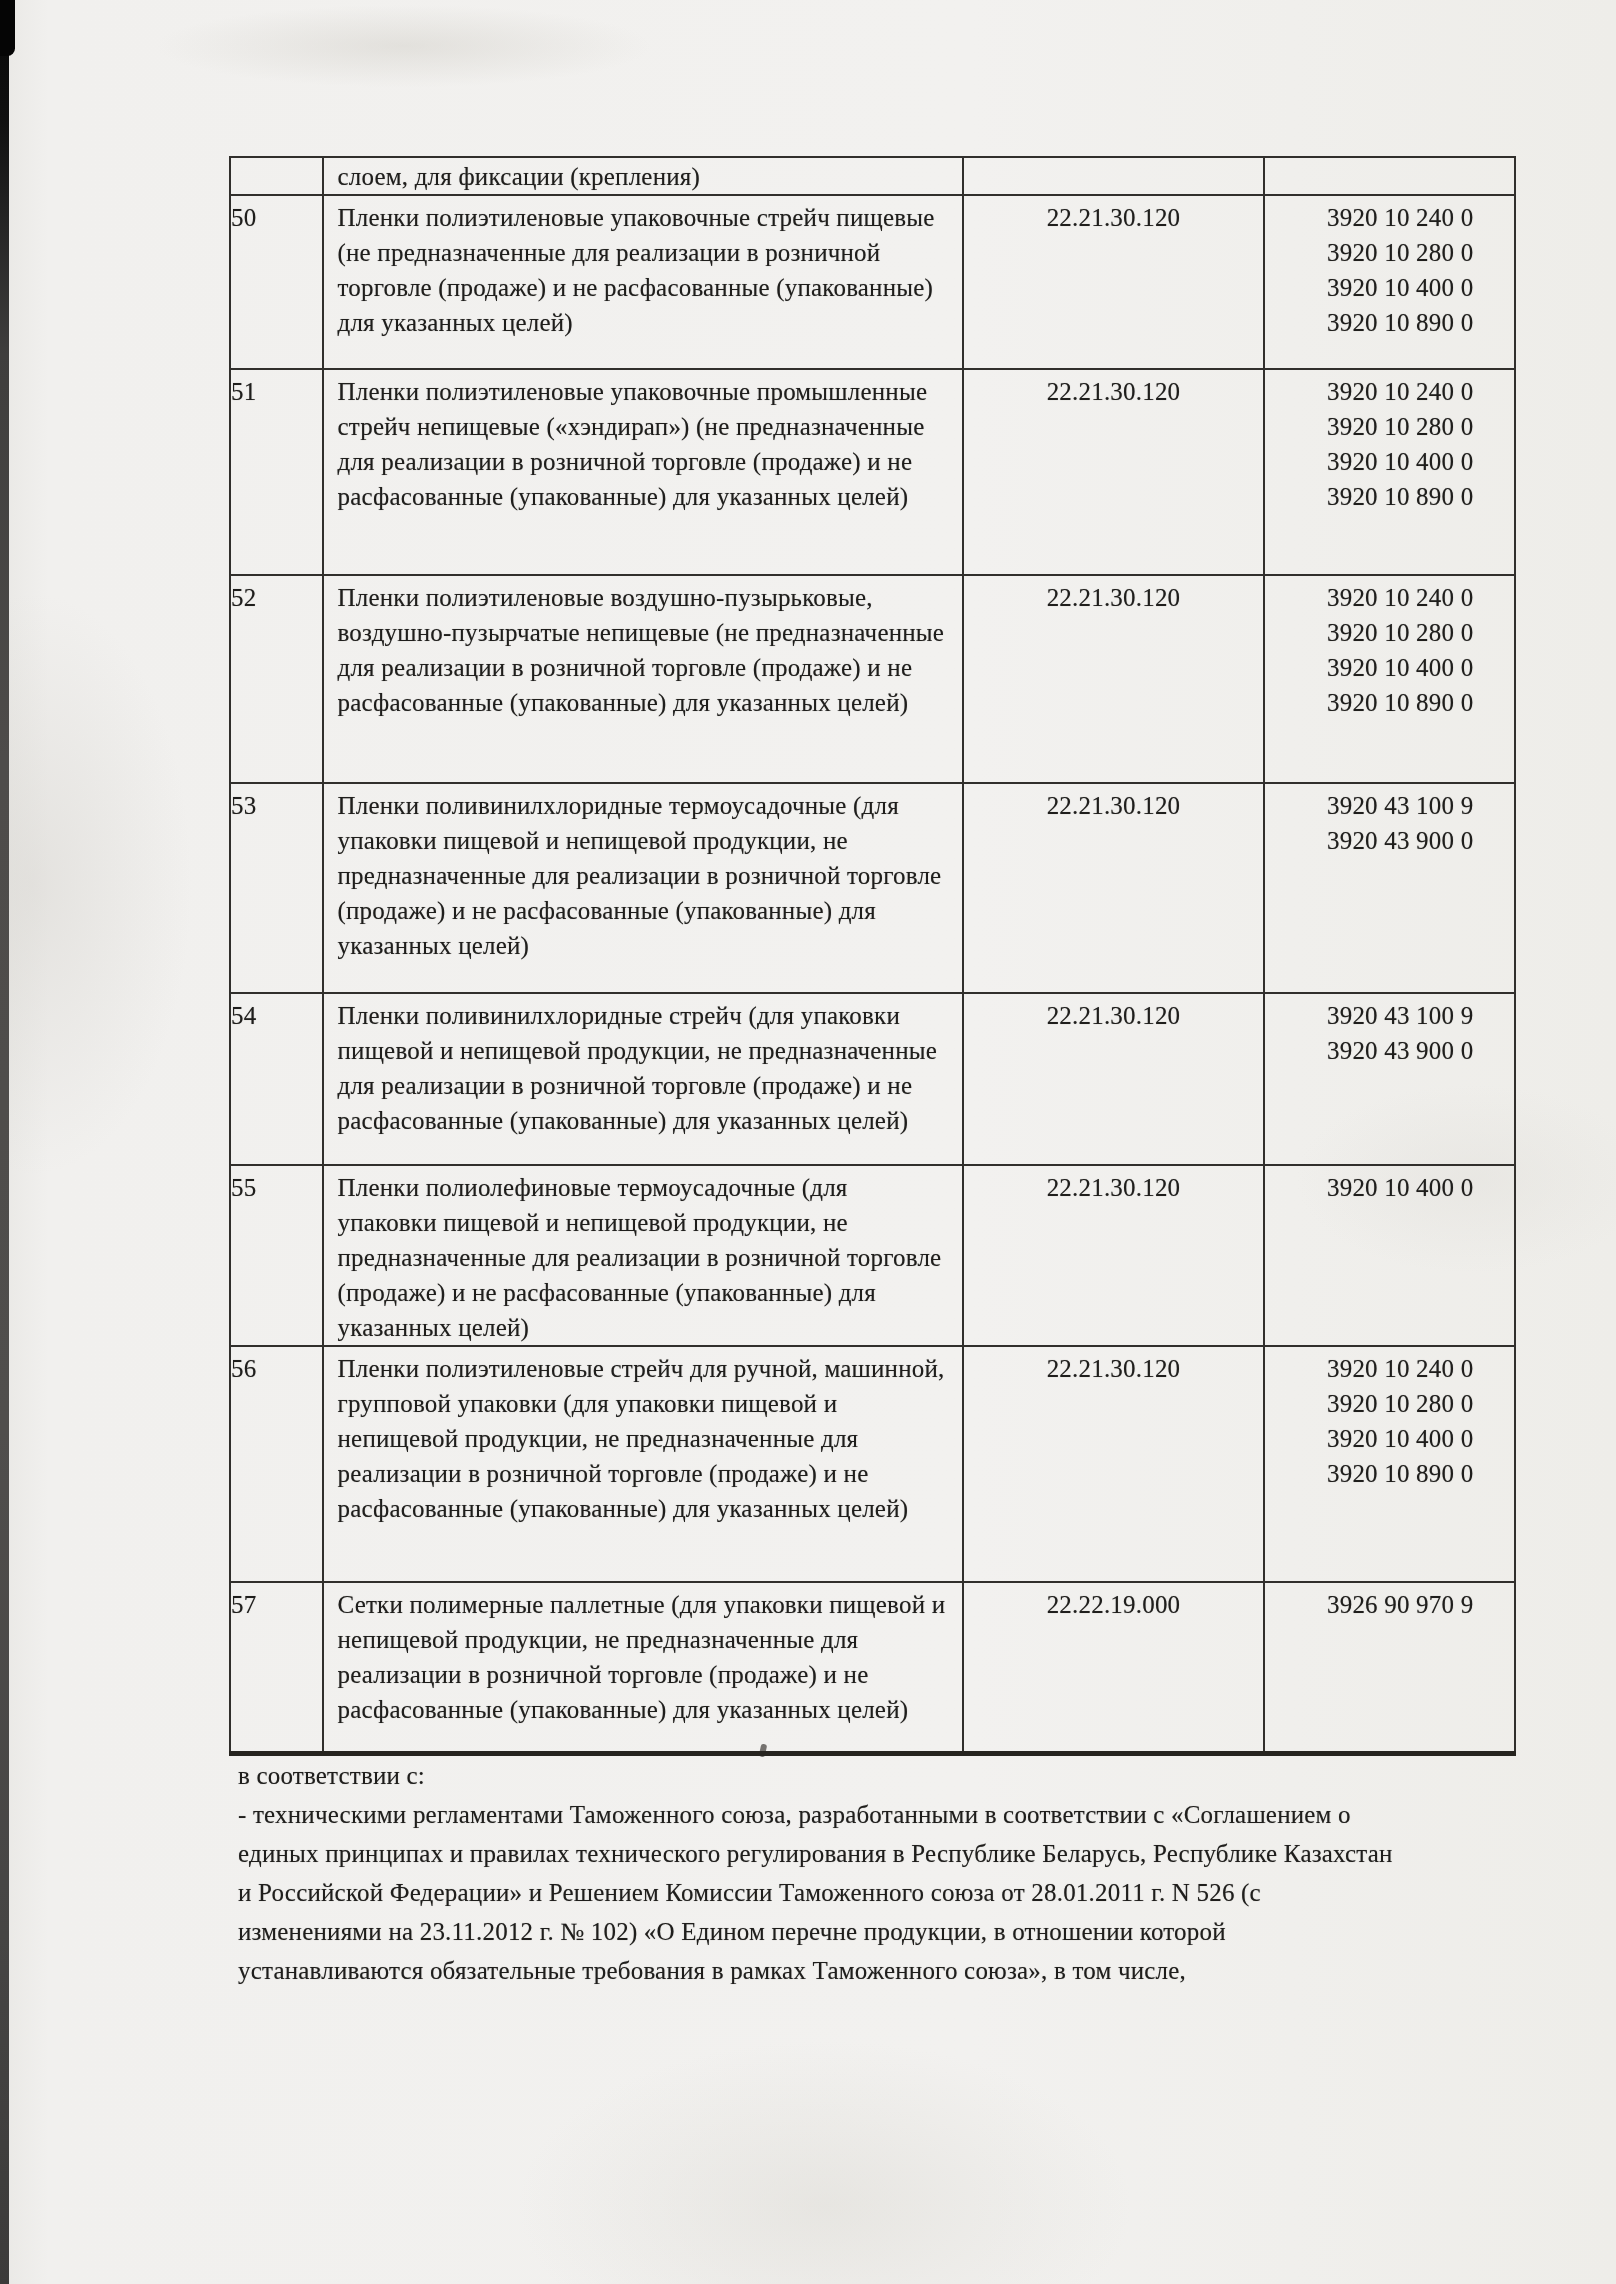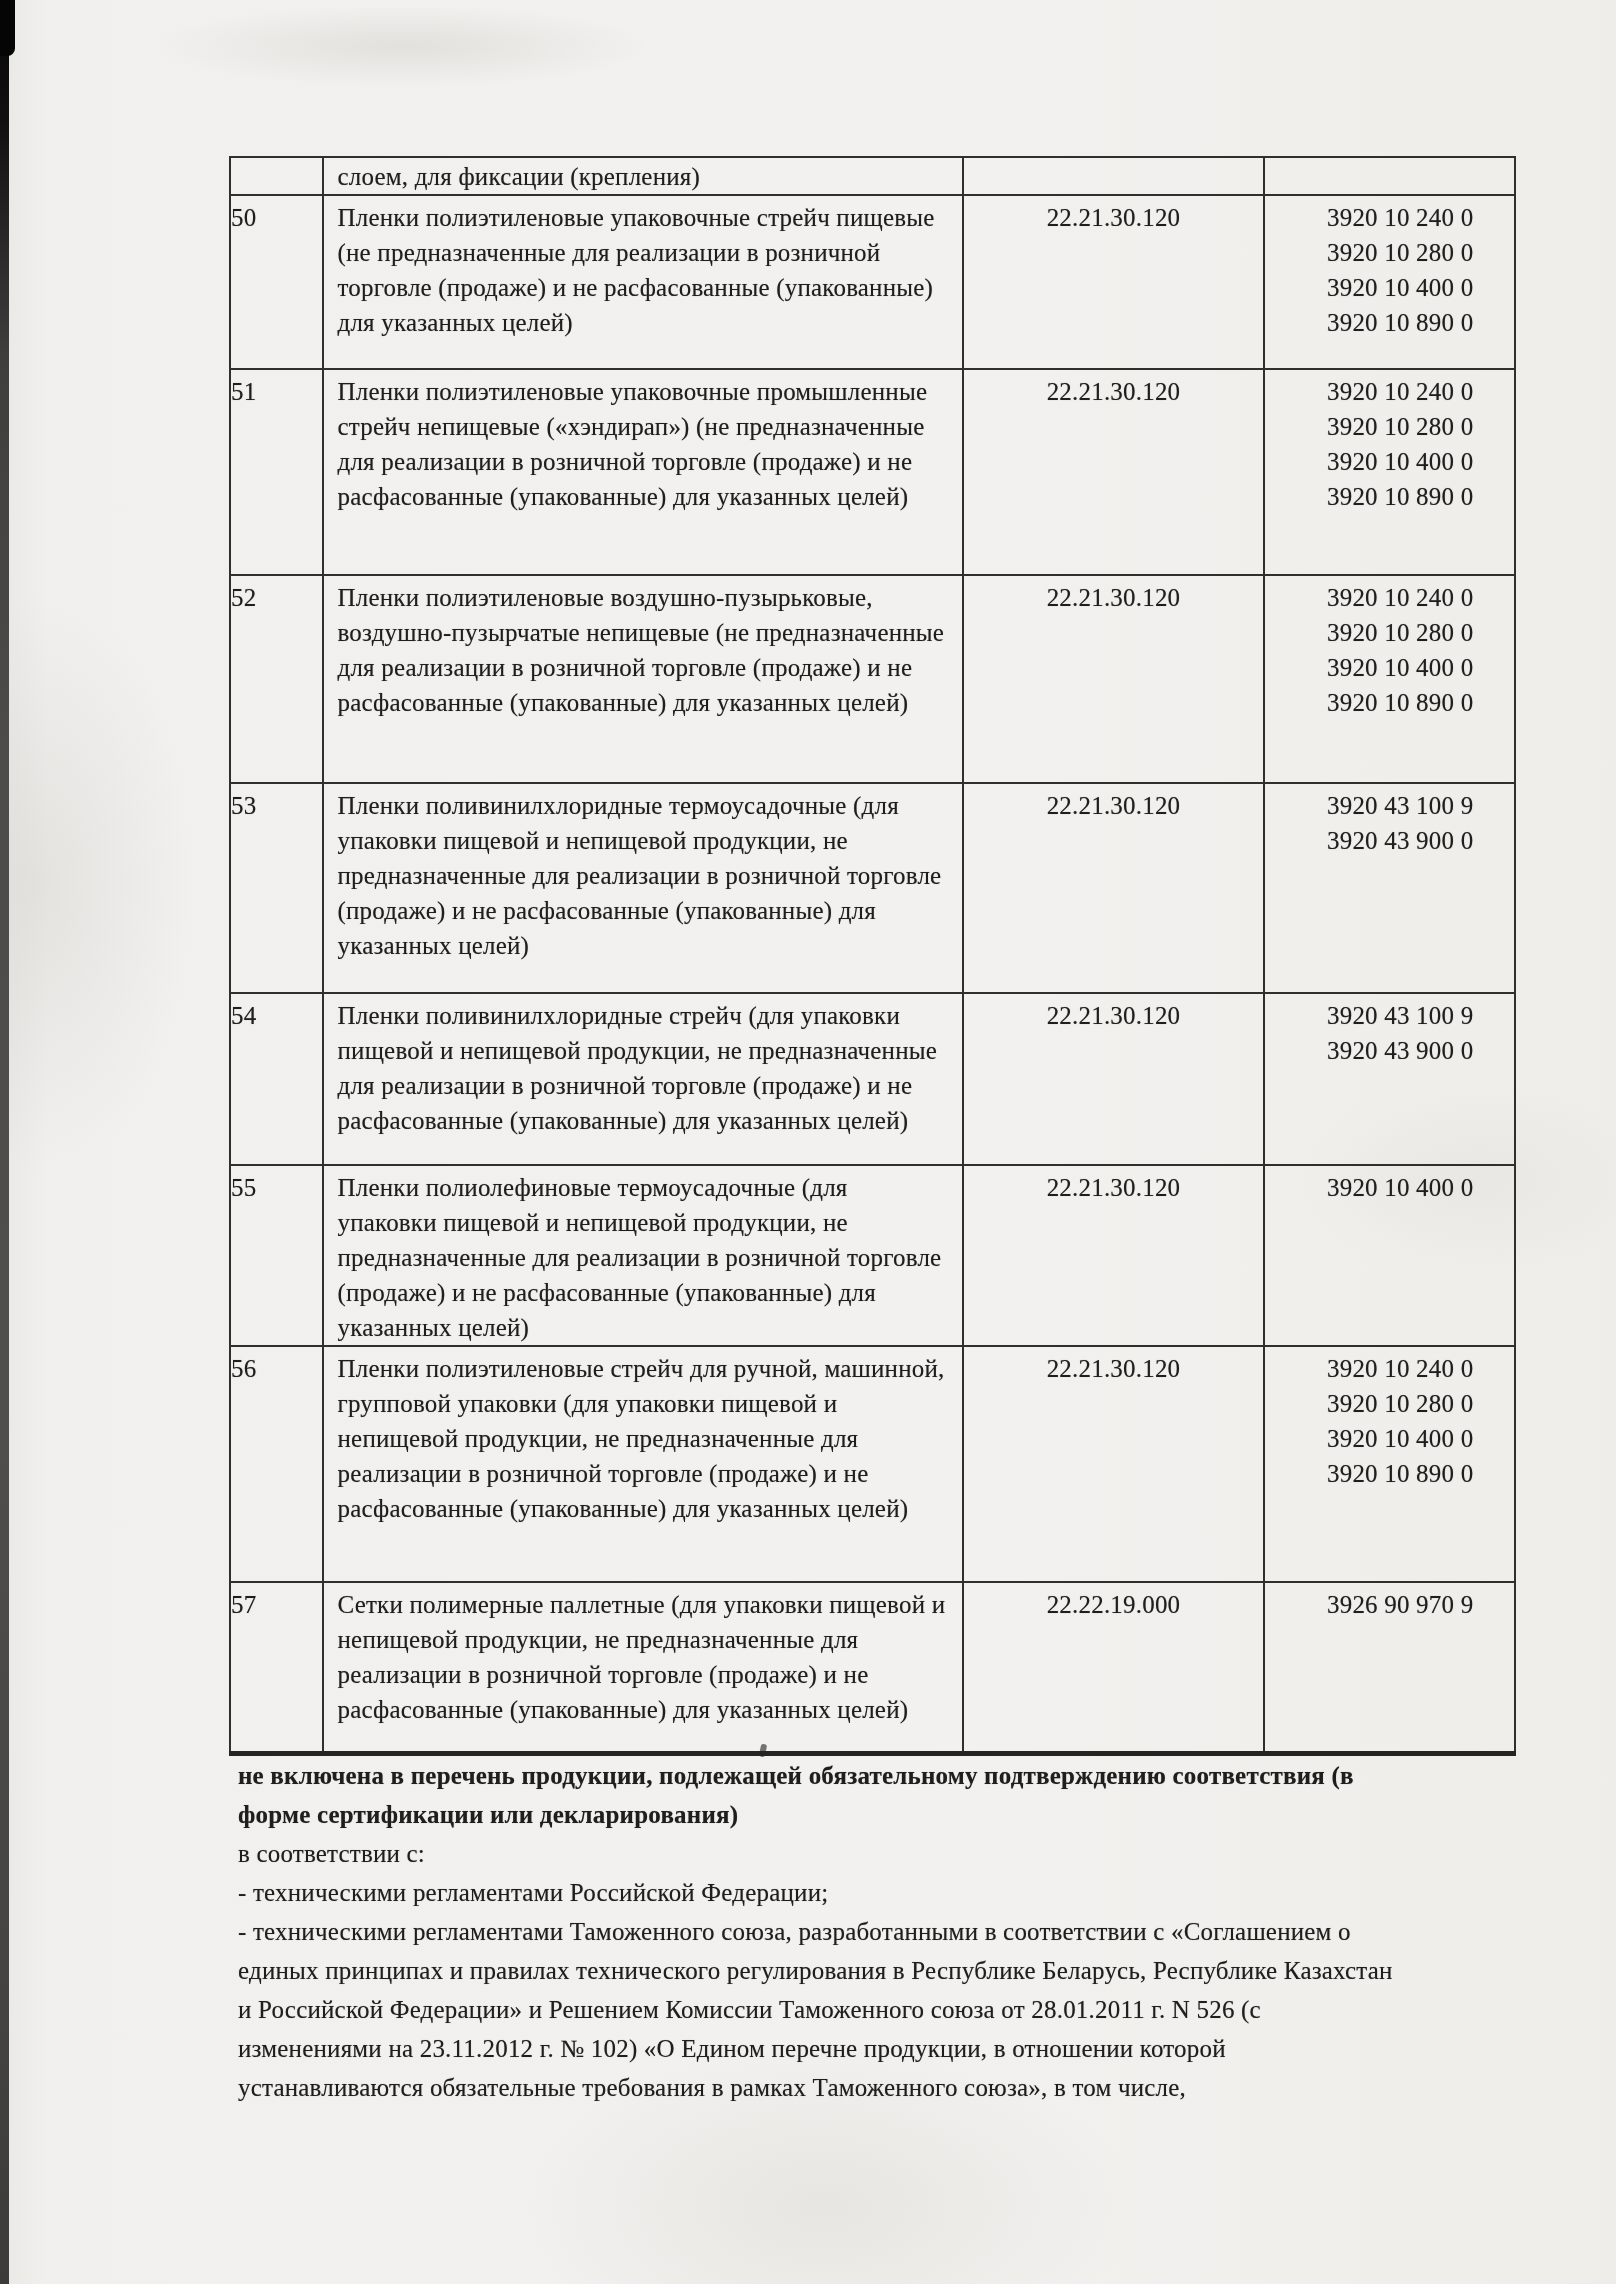--- a/index.html
+++ b/index.html
@@ -222,20 +222,18 @@
             <div class="okpd">22.22.19.000</div>
           </td>
           <td class="c-tnved">
             <div class="codes">3926 90 970 9</div>
           </td>
         </tr>
       </tbody>
   </table>
 
   <div class="notes">
-    <p class="lead">не включена в перечень продукции, подлежащей обязательному подтверждению соответствия (в форме сертификации или декларирования)</p>
     <p>в соответствии с:</p>
-    <p>- техническими регламентами Российской Федерации;</p>
     <p>- техническими регламентами Таможенного союза, разработанными в соответствии с «Соглашением о единых принципах и правилах технического регулирования в Республике Беларусь, Республике Казахстан и Российской Федерации» и Решением Комиссии Таможенного союза от 28.01.2011 г. N 526 (с изменениями на 23.11.2012 г. № 102) «О Едином перечне продукции, в отношении которой устанавливаются обязательные требования в рамках Таможенного союза», в том числе,</p>
   </div>
 
 </div>
 
 
 </body></html>

